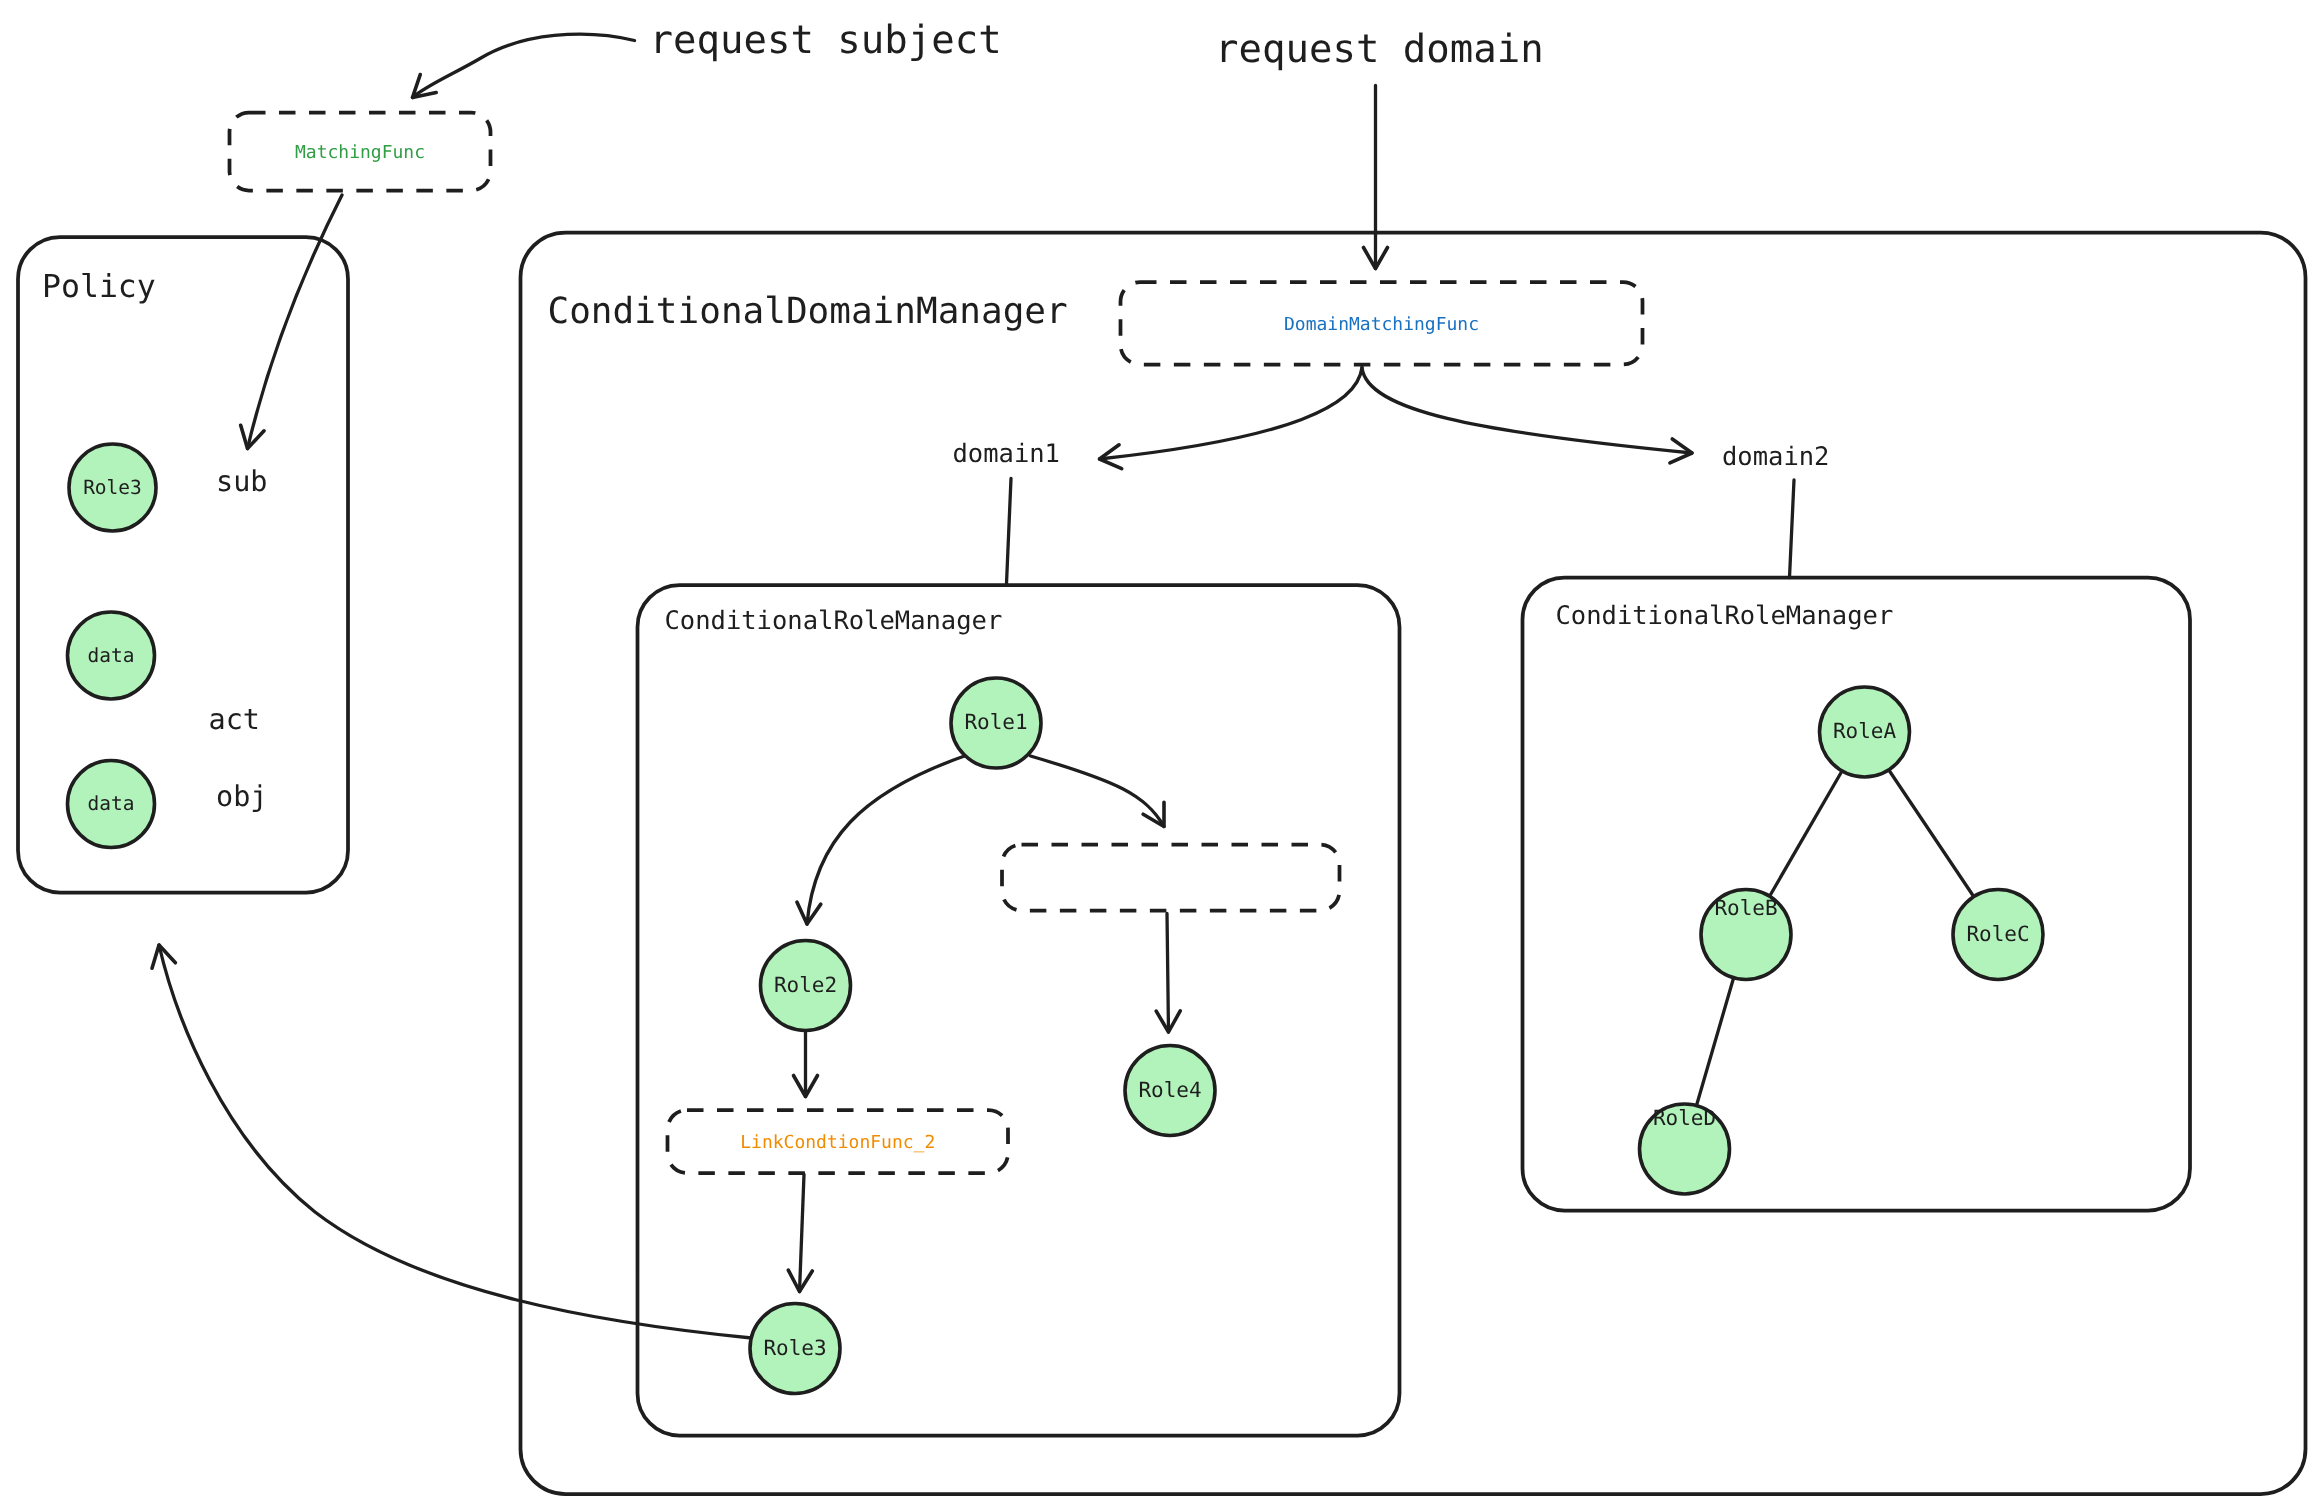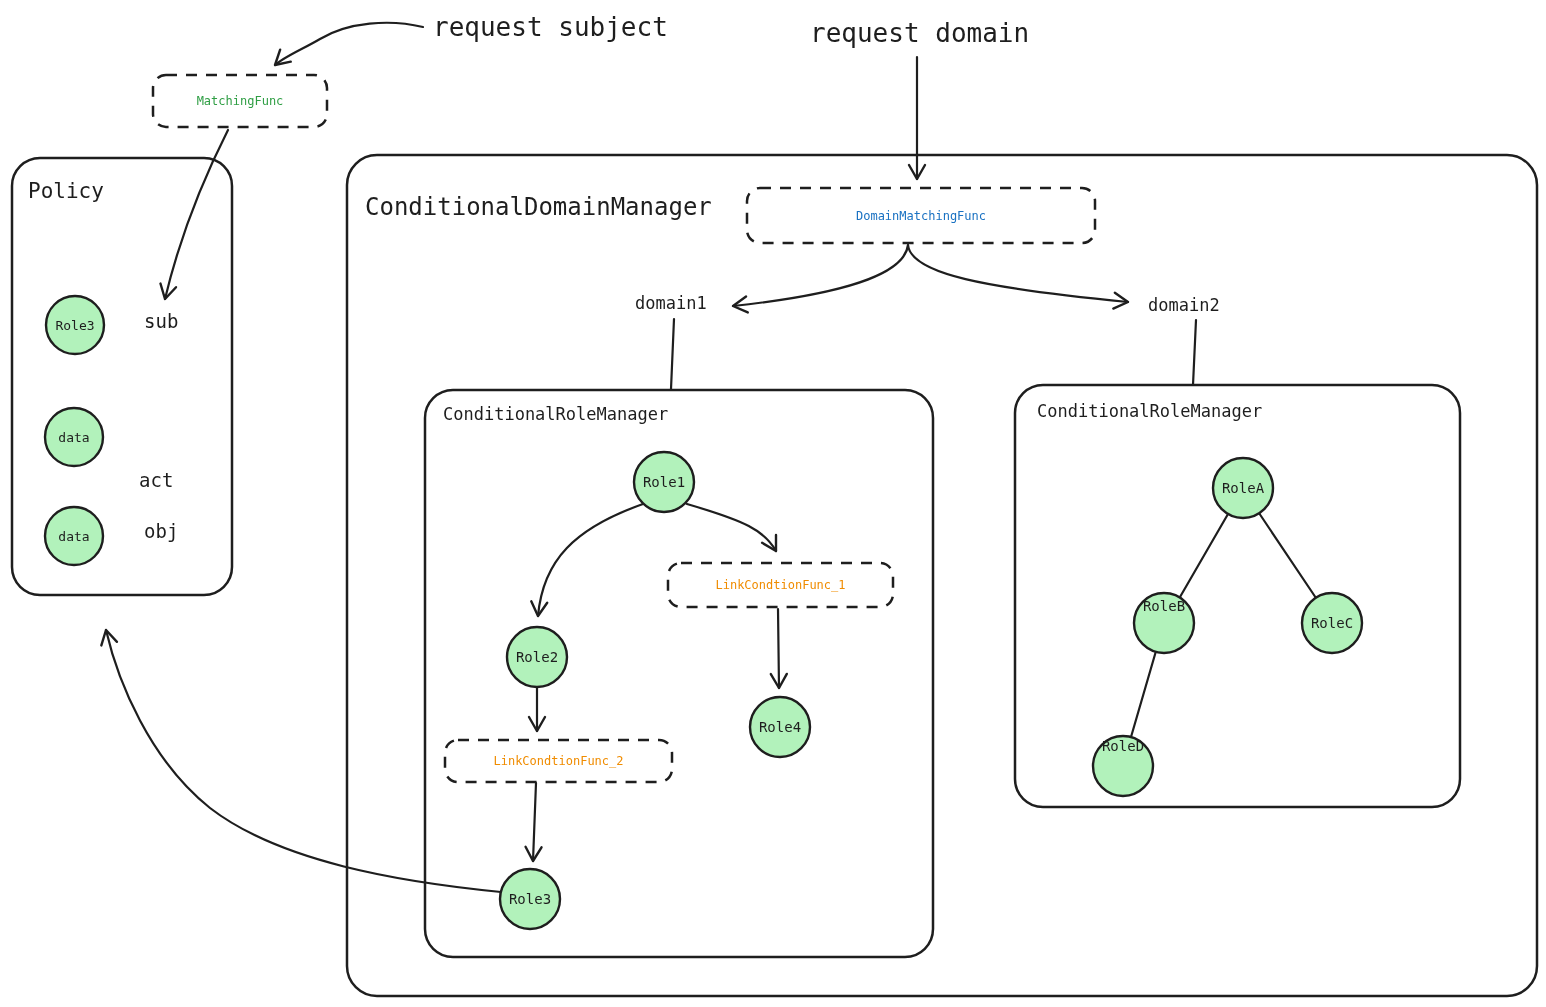--- a/index.html
+++ b/index.html
@@ -79,21 +79,20 @@
     <circle cx="1123" cy="766" r="30" fill="#b2f2bb" stroke="#1e1e1e" stroke-width="2.4"></circle>
   </svg>
 
   <div class="lbl t26" style="left:433px;top:13px;">request subject</div>
   <div class="lbl t26" style="left:810px;top:19px;">request domain</div>
   <div class="lbl t20" style="left:635px;top:294px;">domain1</div>
   <div class="lbl t20" style="left:1148px;top:296px;">domain2</div>
 
   <div class="func green" style="left:153px;top:75px;width:174px;height:52px;">MatchingFunc</div>
   <div class="func blue" style="left:747px;top:188px;width:348px;height:55px;">DomainMatchingFunc</div>
-  <div class="func orange" style="left:668px;top:563px;width:225px;height:44px;">LinkCondtionFunc_1</div>
   <div class="func orange" style="left:445px;top:740px;width:227px;height:42px;">LinkCondtionFunc_2</div>
 
   <div class="lbl t26" style="left:28px;top:179px;font-size:21px;">Policy</div>
   <div class="lbl t24" style="left:365px;top:174px;">ConditionalDomainManager</div>
   <div class="lbl t20" style="left:443px;top:405px;">ConditionalRoleManager</div>
   <div class="lbl t20" style="left:1037px;top:402px;">ConditionalRoleManager</div>
 
   <div class="node-lbl small" style="left:46px;top:296px;width:58px;height:58px;">Role3</div>
   <div class="lbl t27" style="left:144px;top:311px;">sub</div>
   <div class="node-lbl small" style="left:45px;top:408px;width:58px;height:58px;">data</div>

